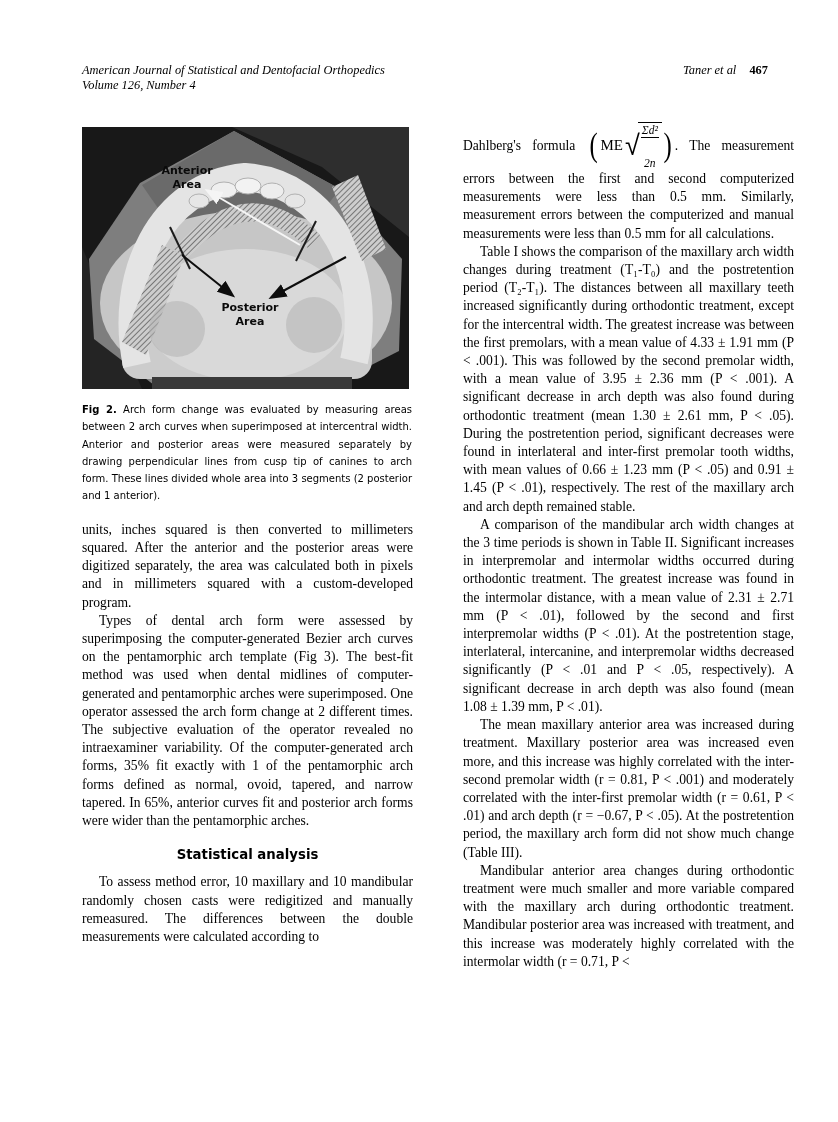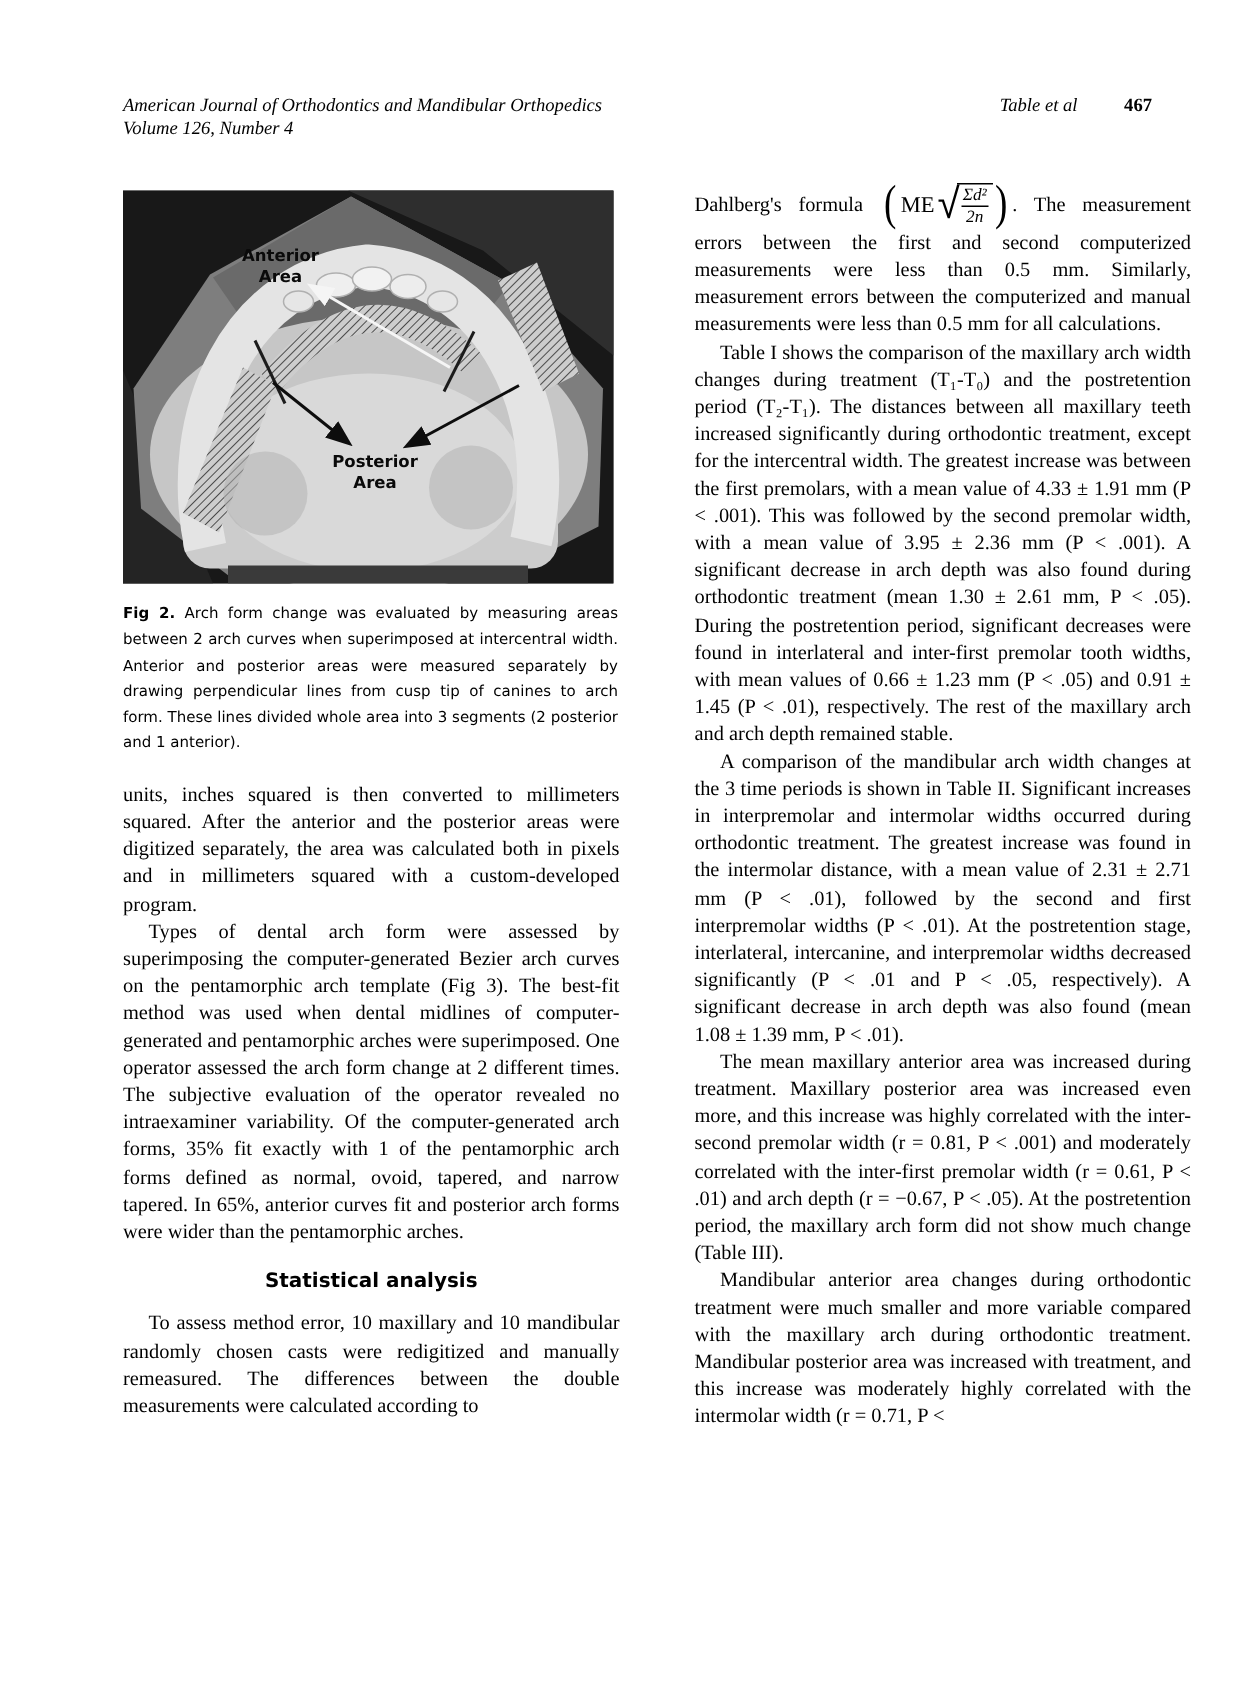--- a/index.html
+++ b/index.html
@@ -11,21 +11,21 @@
   }
   
   .running-head {
     position:absolute; left:82px; top:63px; width:686px;
     display:flex; justify-content:space-between; align-items:flex-start;
     font-size:12.4px; line-height:14.5px;
   }
   .rh-left { font-style:italic; }
   .rh-right { white-space:nowrap; }
   .rh-authors { font-style:italic; }
-  .rh-page { font-weight:bold; font-style:normal; margin-left:28px; }
+  .rh-page { font-weight:bold; font-style:normal; margin-left:10px; }
   
   .col { position:absolute; width:331px; text-align:justify; }
   .col-left  { left:82px;  top:127px; }
   .col-right { left:463px; top:123px; }
   .body-text { font-size:13.6px; line-height:18.2px; }
   .body-text p { text-align:justify; }
   p.indent { text-indent:17px; }
   
   .figure-box { width:330px; }
   .figure-img { display:block; width:327px; height:262px; background:#181818; }
@@ -51,37 +51,37 @@
   .formula {
     display:inline-flex; align-items:center; vertical-align:middle;
     margin:0 2px; position:relative; top:-1px;
   }
   .paren { font-size:33px; font-weight:400; line-height:0.9; transform:scaleX(.75); }
   .f-me { font-size:15px; margin:0 2px 0 1px; }
   .radical { font-size:27px; line-height:1; margin-right:-2px; font-family:"DejaVu Sans", sans-serif; font-weight:200; transform:scaleY(1.05); }
   .frac {
     display:inline-flex; flex-direction:column; align-items:center;
     font-size:11.5px; line-height:12px; border-top:1.4px solid #000;
-    padding:1px 3px 0 3px; font-style:italic;
+    padding:1px 3px 0 3px; font-style:italic;gap:18px;
   }
   .frac .num { border-bottom:1px solid #000; padding:0 1px 1px 1px; }
   .frac .den { padding-top:1px; }
 </style>
 </head>
 <body>
 
 <div class="page">
 
   <div class="running-head">
     <div class="rh-left">
-      <div>American Journal of Orthodontics and Mandibular Orthopedics</div>
+      <div>American Journal of Statistical and Dentofacial Orthopedics</div>
       <div>Volume 126, Number 4</div>
     </div>
     <div class="rh-right">
-      <span class="rh-authors">Table et al</span>
+      <span class="rh-authors">Taner et al</span>
       <span class="rh-page">467</span>
     </div>
   </div>
 
   <div class="col col-left">
     <div class="figure-box">
       <svg class="figure-img" viewBox="0 0 327 262" xmlns="http://www.w3.org/2000/svg">
         <defs>
           <pattern id="hatch" width="4" height="4" patternUnits="userSpaceOnUse" patternTransform="rotate(45)">
             <rect width="4" height="4" fill="#cdcdcd"></rect>

